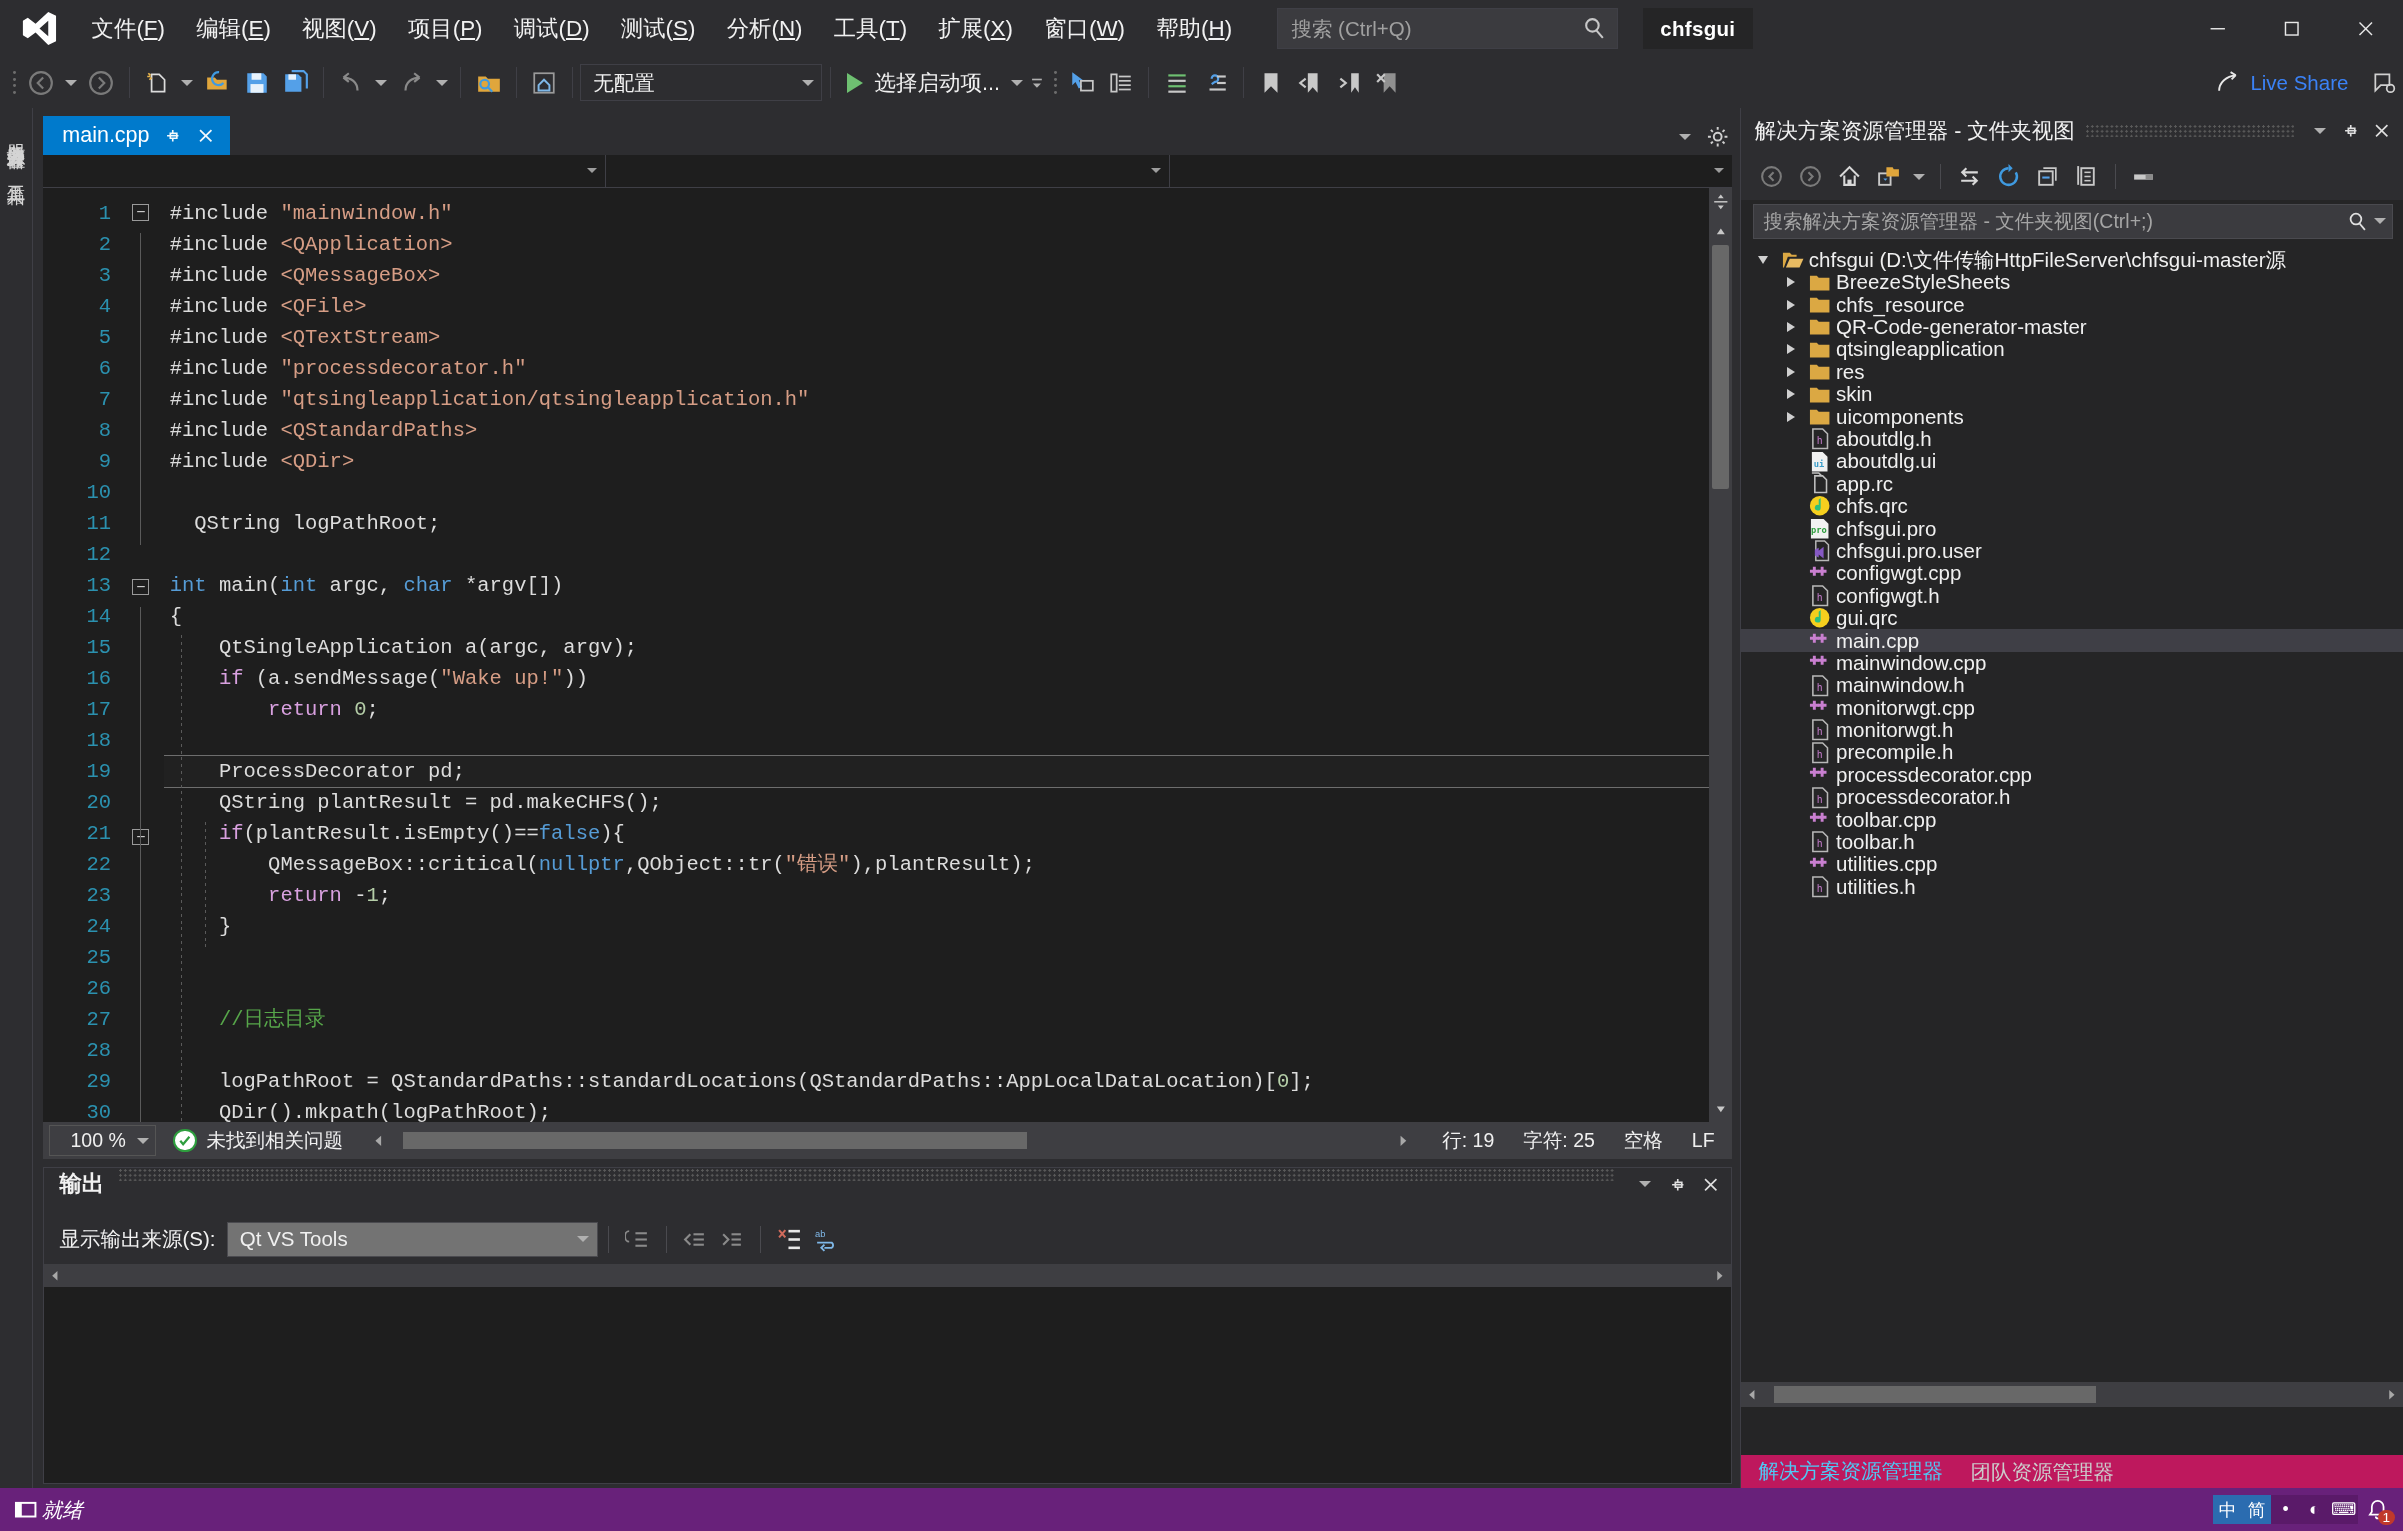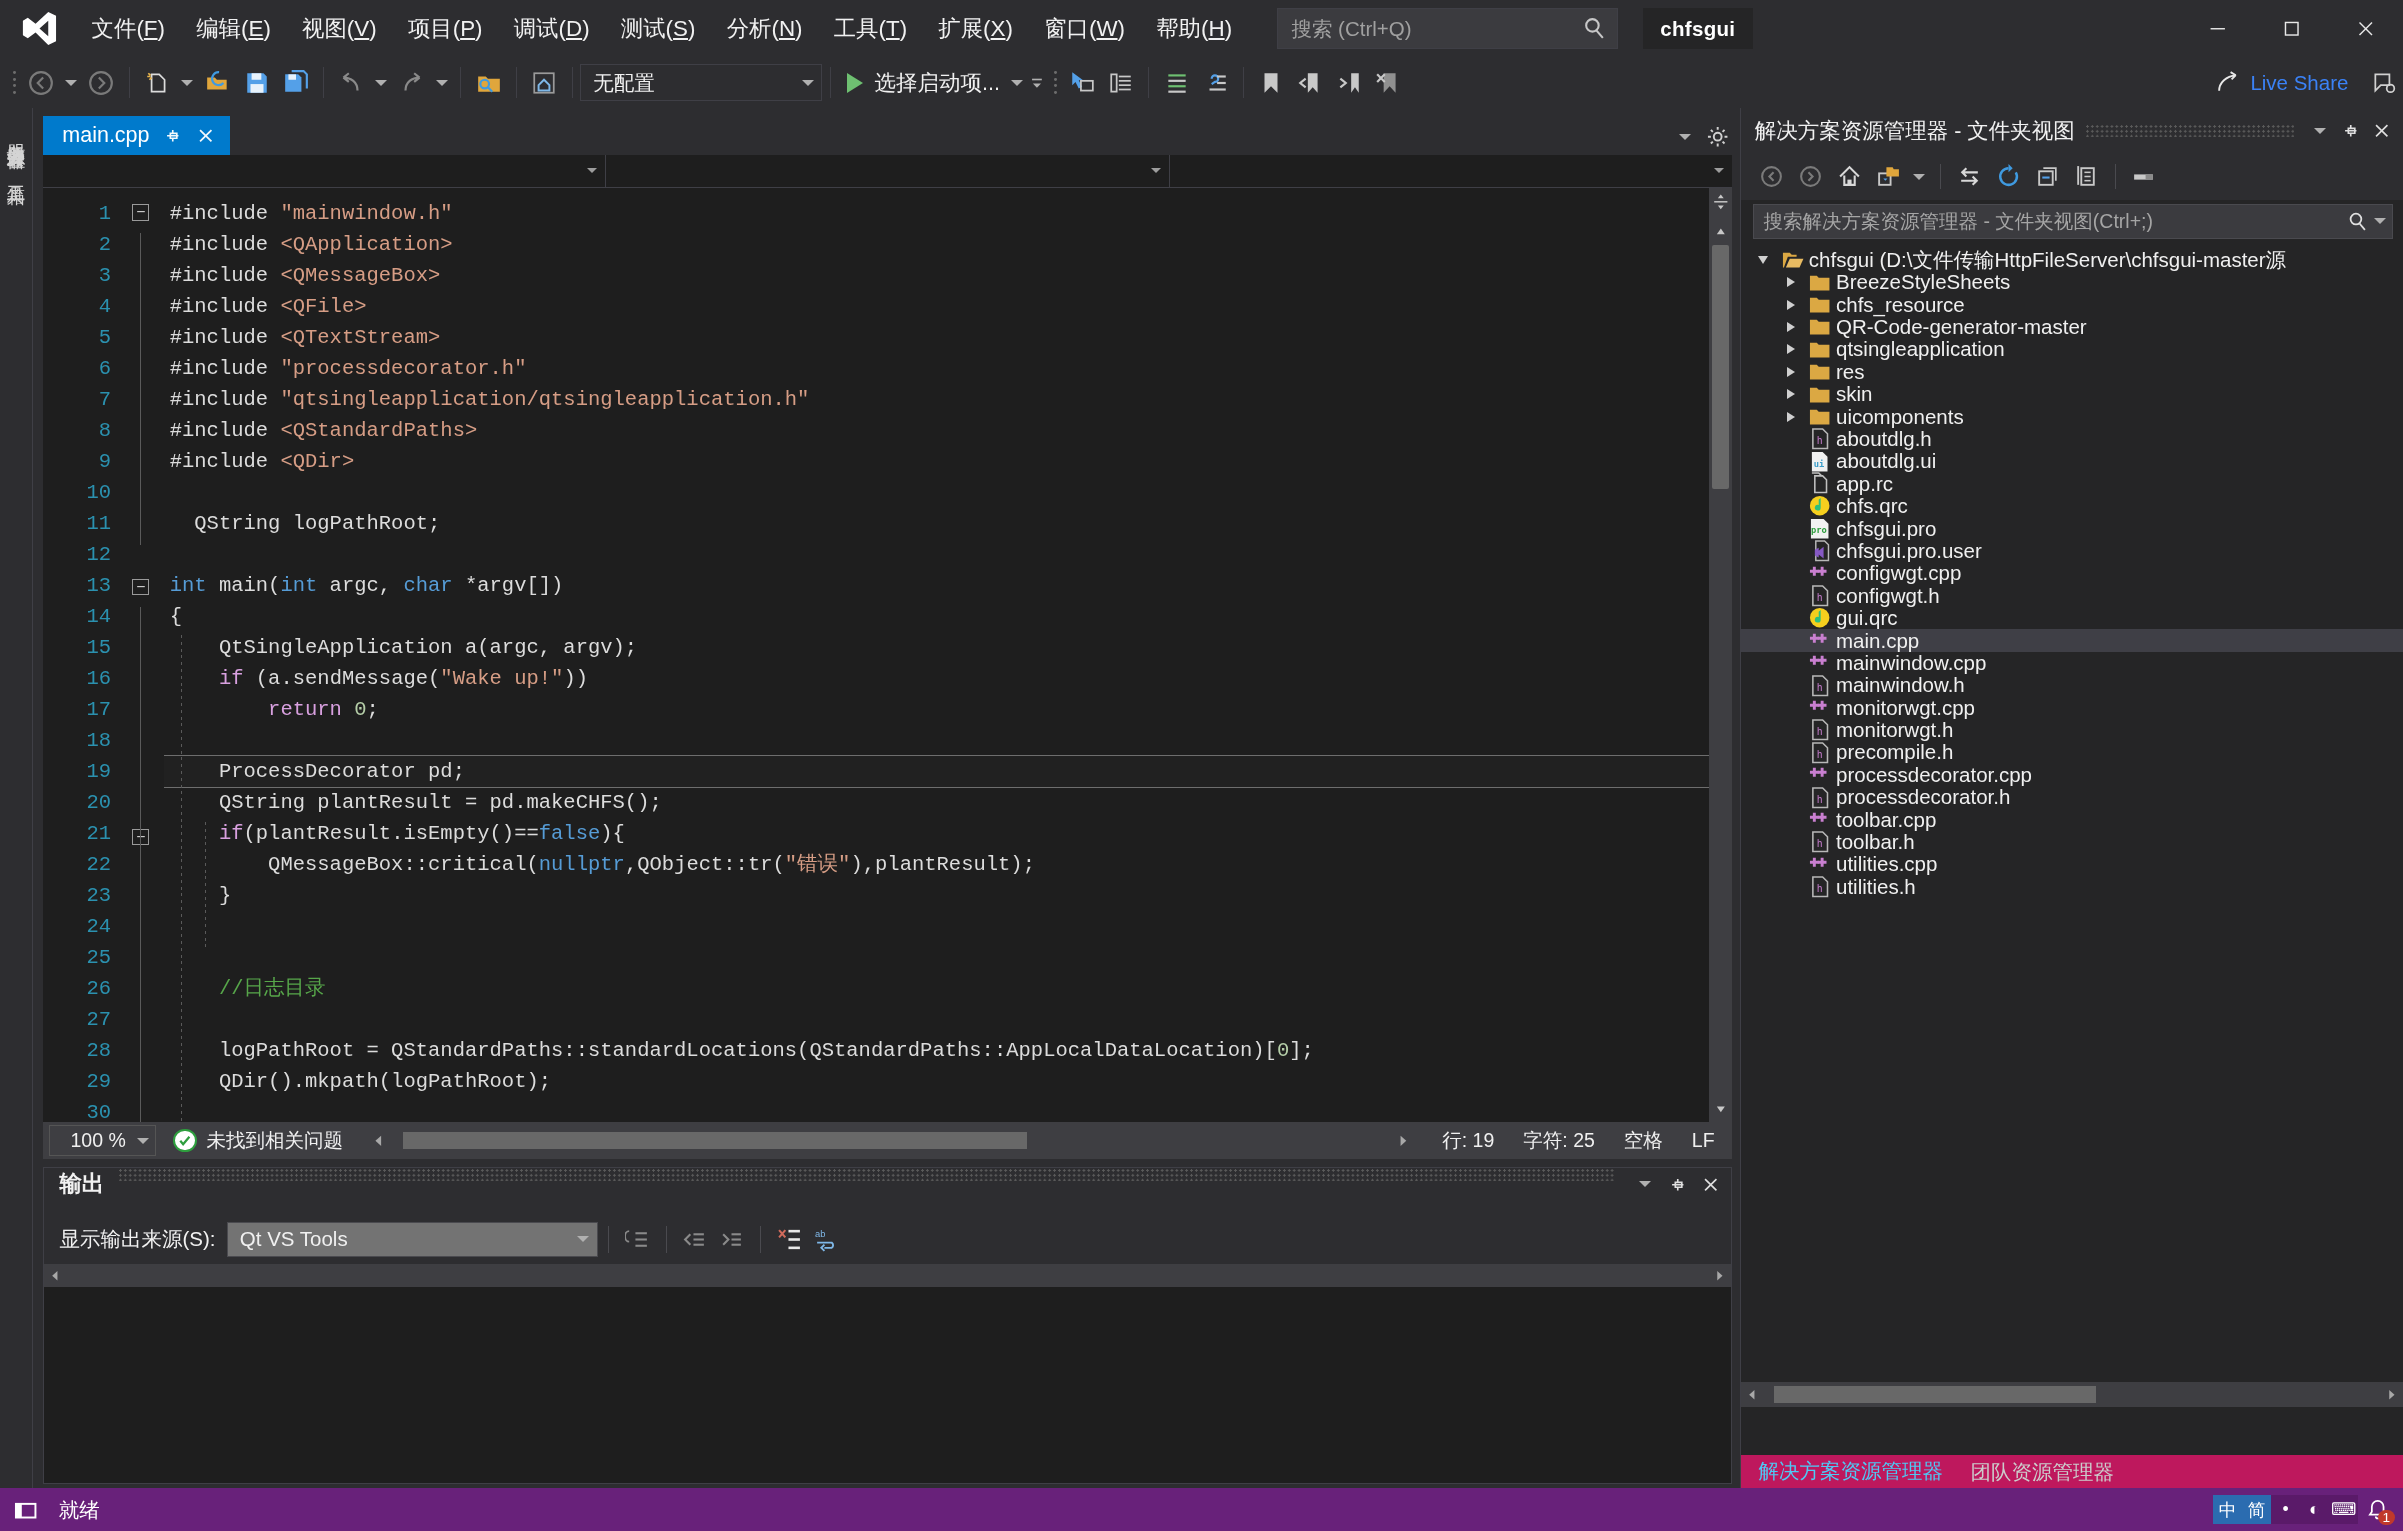--- a/index.html
+++ b/index.html
@@ -166,21 +166,21 @@
   .ticon svg { width: 23.4px; height: 23.4px; }
   .se-hscroll { height: 25px; background: #3e3e42; display: flex; align-items: center; }
   .se-hs-track { flex: 1; height: 17.6px; position: relative; }
   .se-hs-thumb { position: absolute; left: 9.8px; height: 17.6px; width: 322px; background: #686868; }
   .se-tabs { height: 33px; display: flex; align-items: center; gap: 0; background: #be185d; padding-left: 3.9px; margin-top: 48px; }
   .se-tab { font-size: 20.5px; color: #cccccc; padding: 0 13.7px; height: 45px; display: flex; align-items: center; }
   .se-tab.active { color: #4ec9f5; border-bottom: 2px solid #4ec9f5; }
 
   
   .statusbar { height: 43px; flex: 0 0 43px; background: #68217a; display: flex; align-items: center; color: #ffffff; font-size: 20.5px; padding: 0 5.9px 0 0; }
-  .sb-left { display: flex; align-items: flex-end; gap: 20px; padding-left: 13.7px; }
+  .sb-left { display: flex; align-items: center; gap: 3px; padding-left: 13.7px; font-style: italic; }
   .sb-icon { width: 25px; height: 25px; display: flex; align-items: center; justify-content: center; }
   .sb-right { margin-left: auto; display: flex; align-items: center; gap: 0; }
   .ime-group { display: flex; align-items: center; background: #5a1a69; }
   .ime-cell { width: 29px; height: 29px; display: flex; align-items: center; justify-content: center; font-size: 17.6px; color: #fff; }
   .ime-cell.blue { background: #2b6cb0; }
   .bell-wrap { position: relative; width: 39px; height: 43px; display: flex; align-items: center; justify-content: center; }
   .bell-badge { position: absolute; right: 2px; bottom: 5.9px; background: #c0392b; color: #fff; font-size: 13.7px; border-radius: 7.8px; padding: 0 4.9px; line-height: 15.6px; }
 </style>
 </head>
 <body>
@@ -520,20 +520,21 @@
               <div class="cl"><span class="kw">int</span><span class="idnt"> main(</span><span class="kw">int</span><span class="idnt"> argc, </span><span class="kw">char</span><span class="idnt"> *argv[])</span></div>
               <div class="cl"><span class="idnt">{</span></div>
               <div class="cl"><span class="idnt">    QtSingleApplication a(argc, argv);</span></div>
               <div class="cl"><span class="idnt">    </span><span class="ctl">if</span><span class="idnt"> (a.sendMessage(</span><span class="str">"Wake up!"</span><span class="idnt">))</span></div>
               <div class="cl"><span class="idnt">        </span><span class="ctl">return</span><span class="idnt"> </span><span class="num">0</span><span class="idnt">;</span></div>
               <div class="cl">&nbsp;</div>
               <div class="cl current"><span class="idnt">    ProcessDecorator pd;</span></div>
               <div class="cl"><span class="idnt">    QString plantResult = pd.makeCHFS();</span></div>
               <div class="cl"><span class="idnt">    </span><span class="ctl">if</span><span class="idnt">(plantResult.isEmpty()==</span><span class="kw">false</span><span class="idnt">){</span></div>
               <div class="cl"><span class="idnt">        QMessageBox::critical(</span><span class="kw">nullptr</span><span class="idnt">,QObject::tr(</span><span class="str">"错误"</span><span class="idnt">),plantResult);</span></div>
+              <div class="cl"><span class="idnt">        </span><span class="ctl">return</span><span class="idnt"> -</span><span class="num">1</span><span class="idnt">;</span></div>
               <div class="cl"><span class="idnt">    }</span></div>
               <div class="cl">&nbsp;</div>
               <div class="cl">&nbsp;</div>
               <div class="cl"><span class="cmt">    //日志目录</span></div>
               <div class="cl">&nbsp;</div>
               <div class="cl"><span class="idnt">    logPathRoot = QStandardPaths::standardLocations(QStandardPaths::AppLocalDataLocation)[</span><span class="num">0</span><span class="idnt">];</span></div>
               <div class="cl"><span class="idnt">    QDir().mkpath(logPathRoot);</span></div>
               <div class="dashg" style="left: 17.6px; top: 447px; bottom: auto; height: 499px;"></div>
               <div class="dashg" style="left: 41px; top: 634px; bottom: auto; height: 125px;"></div>
             </div>

